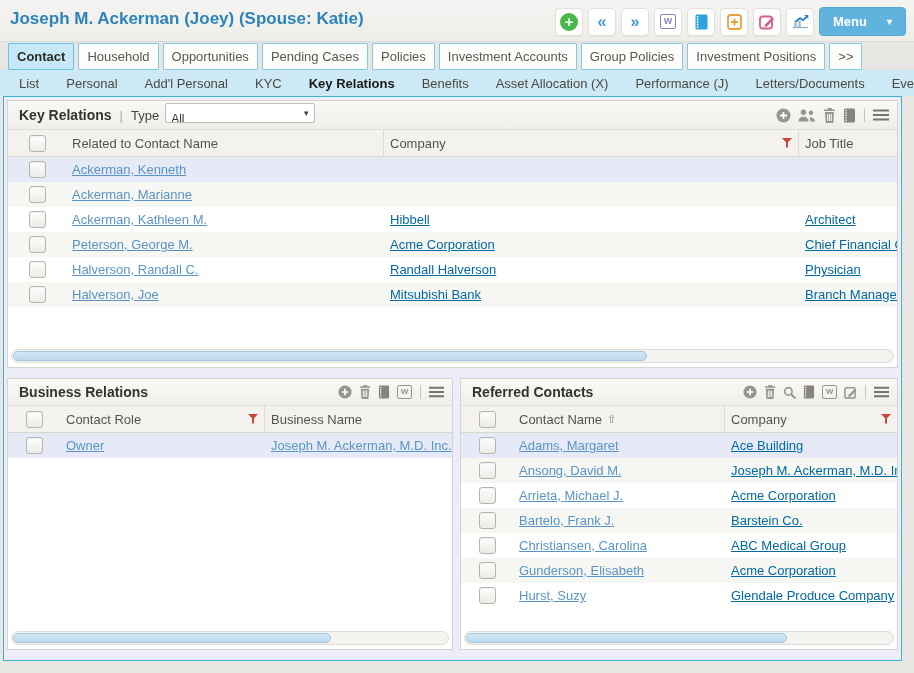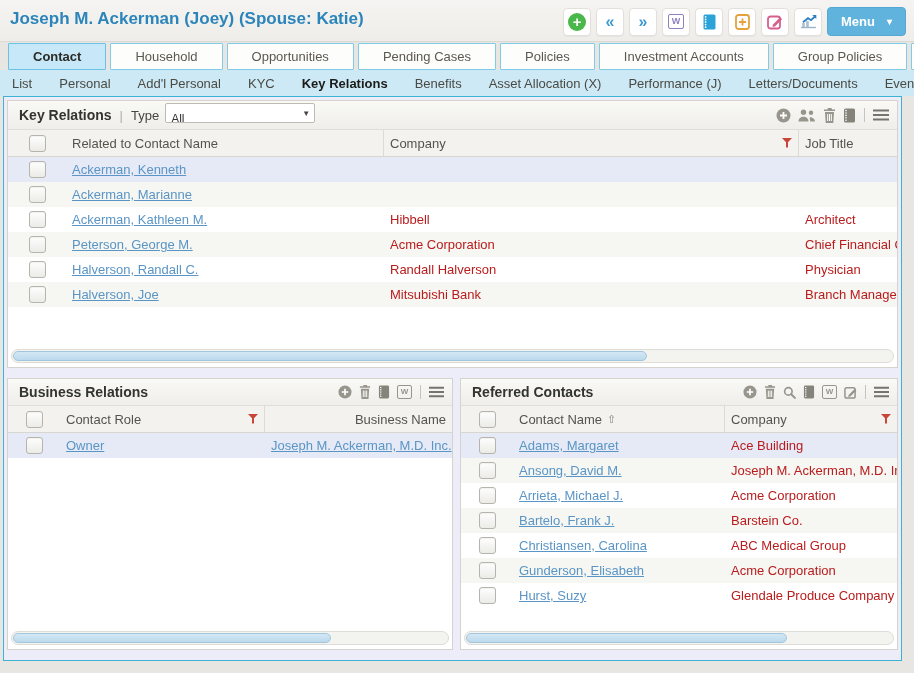--- a/index.html
+++ b/index.html
@@ -16,30 +16,30 @@
   .topbar-actions{position:absolute;right:8px;top:7px;display:flex;align-items:center;gap:5px;}
   .icon-btn{width:26px;height:26px;background:#fff;border:1px solid #e3e0db;border-radius:4px;
     display:flex;align-items:center;justify-content:center;box-shadow:0 1px 1px rgba(0,0,0,.04);cursor:pointer;}
   .add-circle{width:18px;height:18px;border-radius:50%;background:#49b749;color:#fff;
     font-size:15px;font-weight:700;line-height:17px;text-align:center;display:inline-block;}
   .chev{font-size:16px;font-weight:700;color:#3d9ad3;line-height:1;}
   .wbox{display:inline-block;width:14px;height:13px;border:1.5px solid #8d80bf;border-radius:2px;
     color:#8d80bf;font-size:9px;font-weight:700;text-align:center;line-height:13px;}
   .wbox.gray{border-color:#97958c;color:#97958c;width:13px;height:12px;line-height:12px;font-size:8px;border-width:1px;}
   .menu-btn{height:27px;background:#60b3dd;border:1px solid #55a8d3;border-radius:4px;color:#fff;
-    font-size:13px;font-weight:700;padding:0 13px;display:flex;align-items:center;gap:12px;cursor:pointer;}
+    font-size:13px;font-weight:700;padding:0 13px;display:flex;align-items:center;gap:20px;cursor:pointer;}
   .menu-caret{font-size:10px;}
   
   .tabs-row{position:absolute;left:8px;top:43px;display:flex;gap:4px;}
   .tab{background:#fdfdfc;border:1px solid #7fcbe8;border-radius:1px;color:#5b584f;
-    font-size:13px;padding:5px 24px;cursor:pointer;white-space:nowrap;}
+    font-size:13px;padding:5px 8px;cursor:pointer;white-space:nowrap;}
   .tab.active{background:#c7e8f8;color:#2b2b26;font-weight:700;border-color:#6cc2e4;}
   
   .subtab-bar{position:absolute;left:0;top:70px;width:914px;height:26px;background:#cde9f6;
-    display:flex;align-items:center;gap:27px;padding-left:12px;box-sizing:border-box;}
+    display:flex;align-items:center;gap:27px;padding-left:19px;box-sizing:border-box;}
   .subtab{font-size:13px;color:#4a4a43;cursor:pointer;white-space:nowrap;}
   .subtab.active{font-weight:700;color:#1b1b18;}
   
   .frame{position:absolute;left:3px;top:96px;width:899px;height:565px;box-sizing:border-box;
     border:1px solid #3eb1d6;background:#ecedf8;}
   .panel{position:absolute;background:#fff;border:1px solid #d6d3cf;box-sizing:border-box;}
   .panel-kr{left:7px;top:100px;width:891px;height:268px;}
   .panel-br{left:7px;top:378px;width:446px;height:272px;}
   .panel-rc{left:460px;top:378px;width:438px;height:272px;}
   
@@ -66,30 +66,30 @@
   .funnel{width:10px;height:10px;background:#c9453a;display:inline-block;margin-left:auto;flex:0 0 auto;
     clip-path:polygon(0 0,100% 0,60% 42%,60% 95%,40% 95%,40% 42%);cursor:pointer;}
   .sort-asc{font-size:11px;color:#8a8880;margin-left:5px;}
   
   .tbody{display:block;}
   .tr{height:25px;display:flex;align-items:center;font-size:13px;cursor:pointer;}
   .stripe .tr:nth-child(even){background:#f6f6f3;}
   .tbody .tr:first-child{background:#e6eaf7;}
   .td{padding:0 6px;box-sizing:border-box;white-space:nowrap;overflow:hidden;}
   .link{color:#5a95c5;text-decoration:underline;}
-  .muted{color:#b91c1c;}
+  .muted{color:#0369a1;text-decoration:underline;}
   .checkbox{width:15px;height:15px;border:1px solid #b6b4ac;border-radius:3px;display:inline-block;
     background:linear-gradient(#fefefe,#ebebe7);box-shadow:inset 0 1px 1px rgba(0,0,0,.05);cursor:pointer;}
   .c-check{width:58px;display:flex;justify-content:center;}
   .c-name{width:318px;}
   .c-company{width:415px;}
   .c-job{flex:1;}
   .b-check{width:52px;display:flex;justify-content:center;}
   .b-role{width:205px;}
-  .b-name{flex:1;justify-content:flex-end;}
+  .b-name{flex:1;}
   .r-check{width:52px;display:flex;justify-content:center;}
   .r-name{width:212px;}
   .r-company{flex:1;}
   
   .hscroll{position:absolute;left:3px;right:3px;bottom:4px;height:12px;background:#f3f3f0;
     border:1px solid #dedcd6;border-radius:7px;}
   .hthumb{position:absolute;left:1px;top:1px;bottom:1px;border-radius:6px;
     background:linear-gradient(#d3e8f5,#bcd9ec);border:1px solid #a3c6dc;box-sizing:border-box;cursor:pointer;}
 </style>
 </head>

